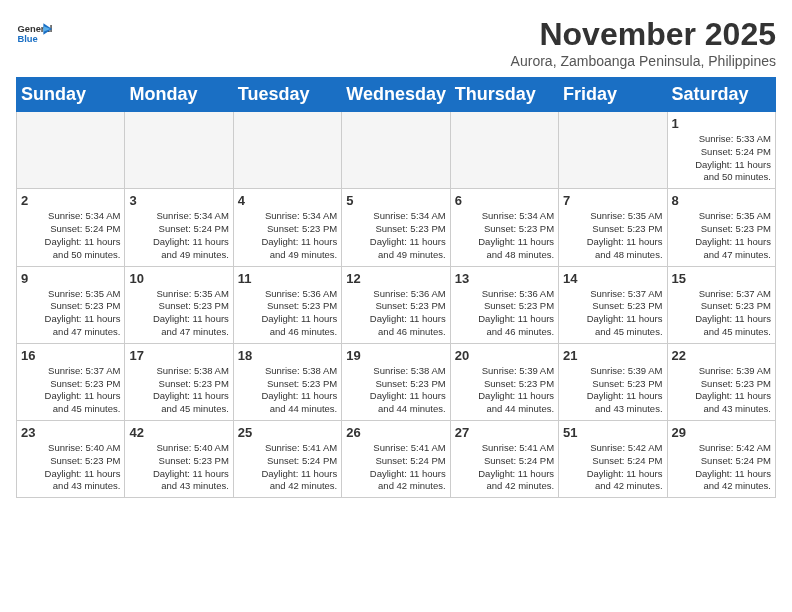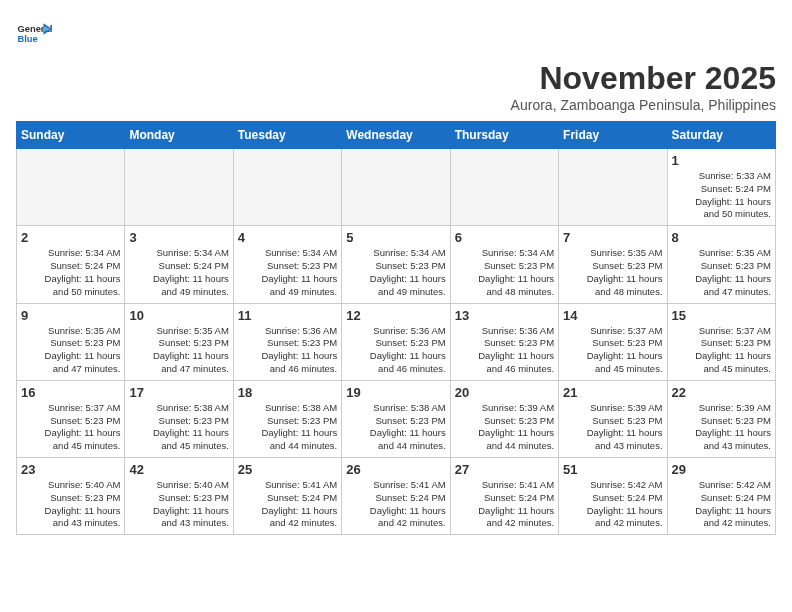--- a/index.html
+++ b/index.html
@@ -20,41 +20,40 @@
       display: flex;
       align-items: center;
       gap: 4px;
     }
     .logo-icon {
       width: 36px;
       height: 36px;
     }
     .title-area {
       text-align: right;
-      margin-top: 44px;
     }
     .month-title {
       font-size: 32px;
       font-weight: bold;
       color: #333;
     }
     .subtitle {
       font-size: 14px;
       color: #555;
       text-align: right;
     }
     table {
       width: 100%;
       border-collapse: collapse;
       table-layout: fixed;
     }
     thead tr th {
       background-color: #1a6fc4;
       color: #fff;
-      font-size: 12px;
+      font-size: 18px;
       font-weight: bold;
       padding: 6px 4px;
       text-align: left;
       border: 1px solid #1a6fc4;
     }
     tbody tr td {
       border: 1px solid #ccc;
       vertical-align: top;
       padding: 4px 4px;
       font-size: 10px;

